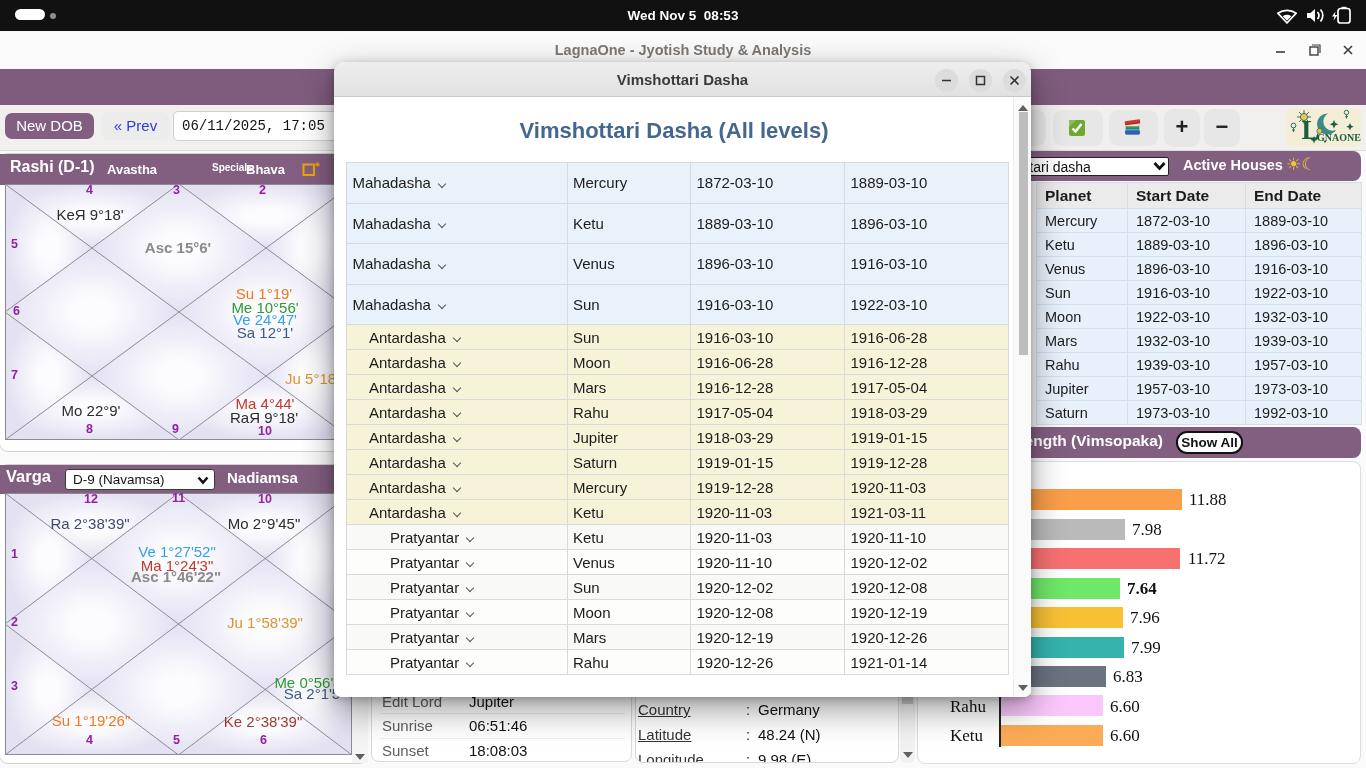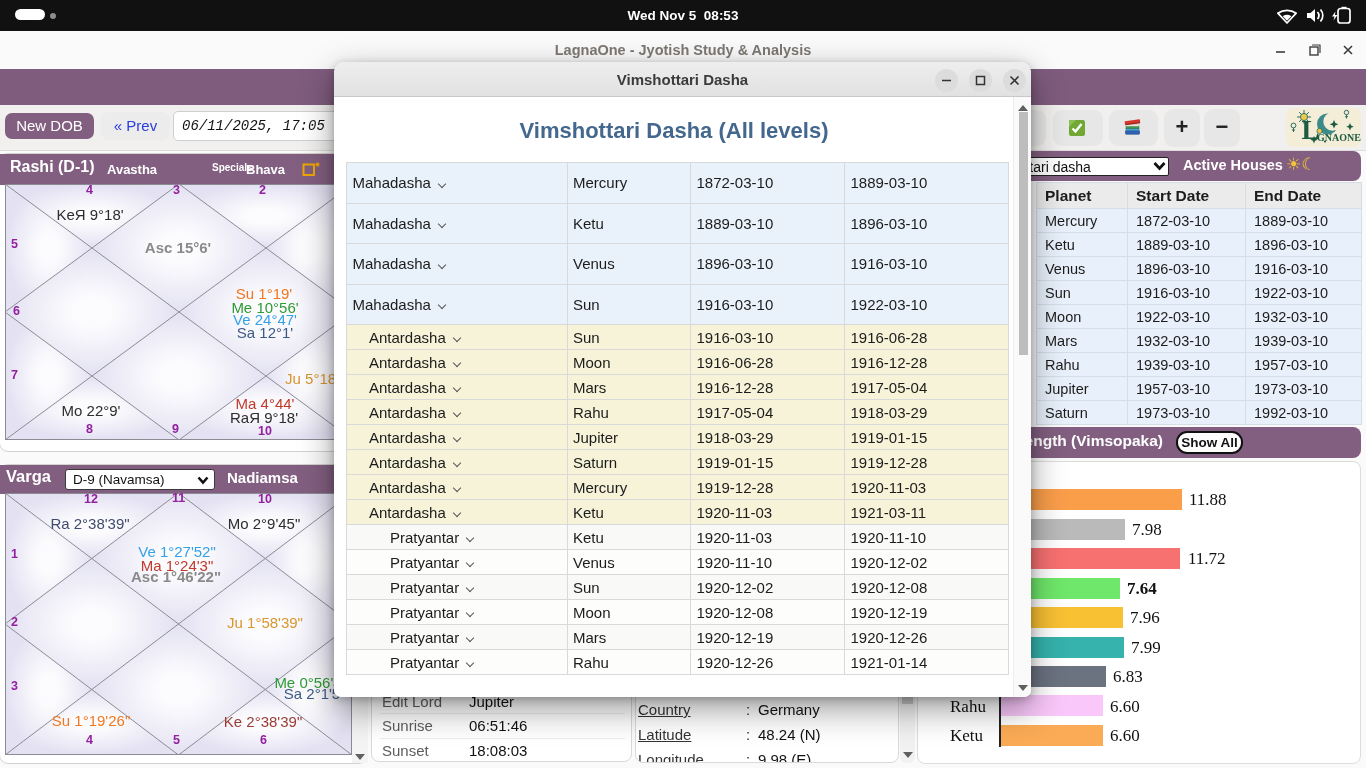--- a/index.html
+++ b/index.html
@@ -93,21 +93,21 @@
 <div class="abs" id="menubar">
   <span style="left:21px;">Chart</span>
   <span style="left:98px;">Edit</span>
   <span style="left:164px;">Show</span>
   <span style="left:240px;">Preferences</span>
 </div>
 
 <div class="abs" id="toolbar">
   <div class="tbtn" style="left:5px; top:8px; width:89px; height:26px; background:#825f80; color:#fff; font-size:15px; text-align:center; line-height:26px; border-radius:7px;">New DOB</div>
   <div class="tbtn" style="left:101px; top:7px; width:69px; height:28px; background:#ececec; color:#2b3cdc; font-size:15px; text-align:center; line-height:28px; border-radius:8px;">« Prev</div>
-  <div class="tbtn" style="left:173px; top:6px; width:175px; height:30px; background:#fff; border:1px solid #cfcfcf; border-radius:5px; font-family:'Liberation Mono',monospace; font-size:14px; color:#111; line-height:28px; padding-left:8px;font-style:italic;">06/11/2025, 17:05</div>
+  <div class="tbtn" style="left:173px; top:6px; width:175px; height:30px; background:#fff; border:1px solid #cfcfcf; border-radius:5px; font-family:'Liberation Mono',monospace; font-size:14px; color:#111; line-height:28px; padding-left:8px;">06/11/2025, 17:05</div>
 
   <div class="tbtn" style="left:1010px; top:5px; width:36px; height:36px;"></div>
   <div class="tbtn" style="left:1053px; top:5px; width:50px; height:36px;"></div>
   <div class="tbtn" style="left:1109px; top:5px; width:49px; height:36px;"></div>
   <div class="tbtn" style="left:1164px; top:4px; width:36px; height:38px; font-size:22px; font-weight:bold; color:#222; text-align:center; line-height:36px;">+</div>
   <div class="tbtn" style="left:1204px; top:4px; width:36px; height:38px; font-size:22px; font-weight:bold; color:#222; text-align:center; line-height:36px;">−</div>
 
   <svg class="abs" style="left:1069px; top:15px;" width="16" height="16" viewBox="0 0 16 16">
     <rect x="0" y="0" width="16" height="16" rx="2" fill="#70a833"></rect>
     <path d="M0 0 L7 0 L0 7 Z" fill="#8cbf55"></path>

